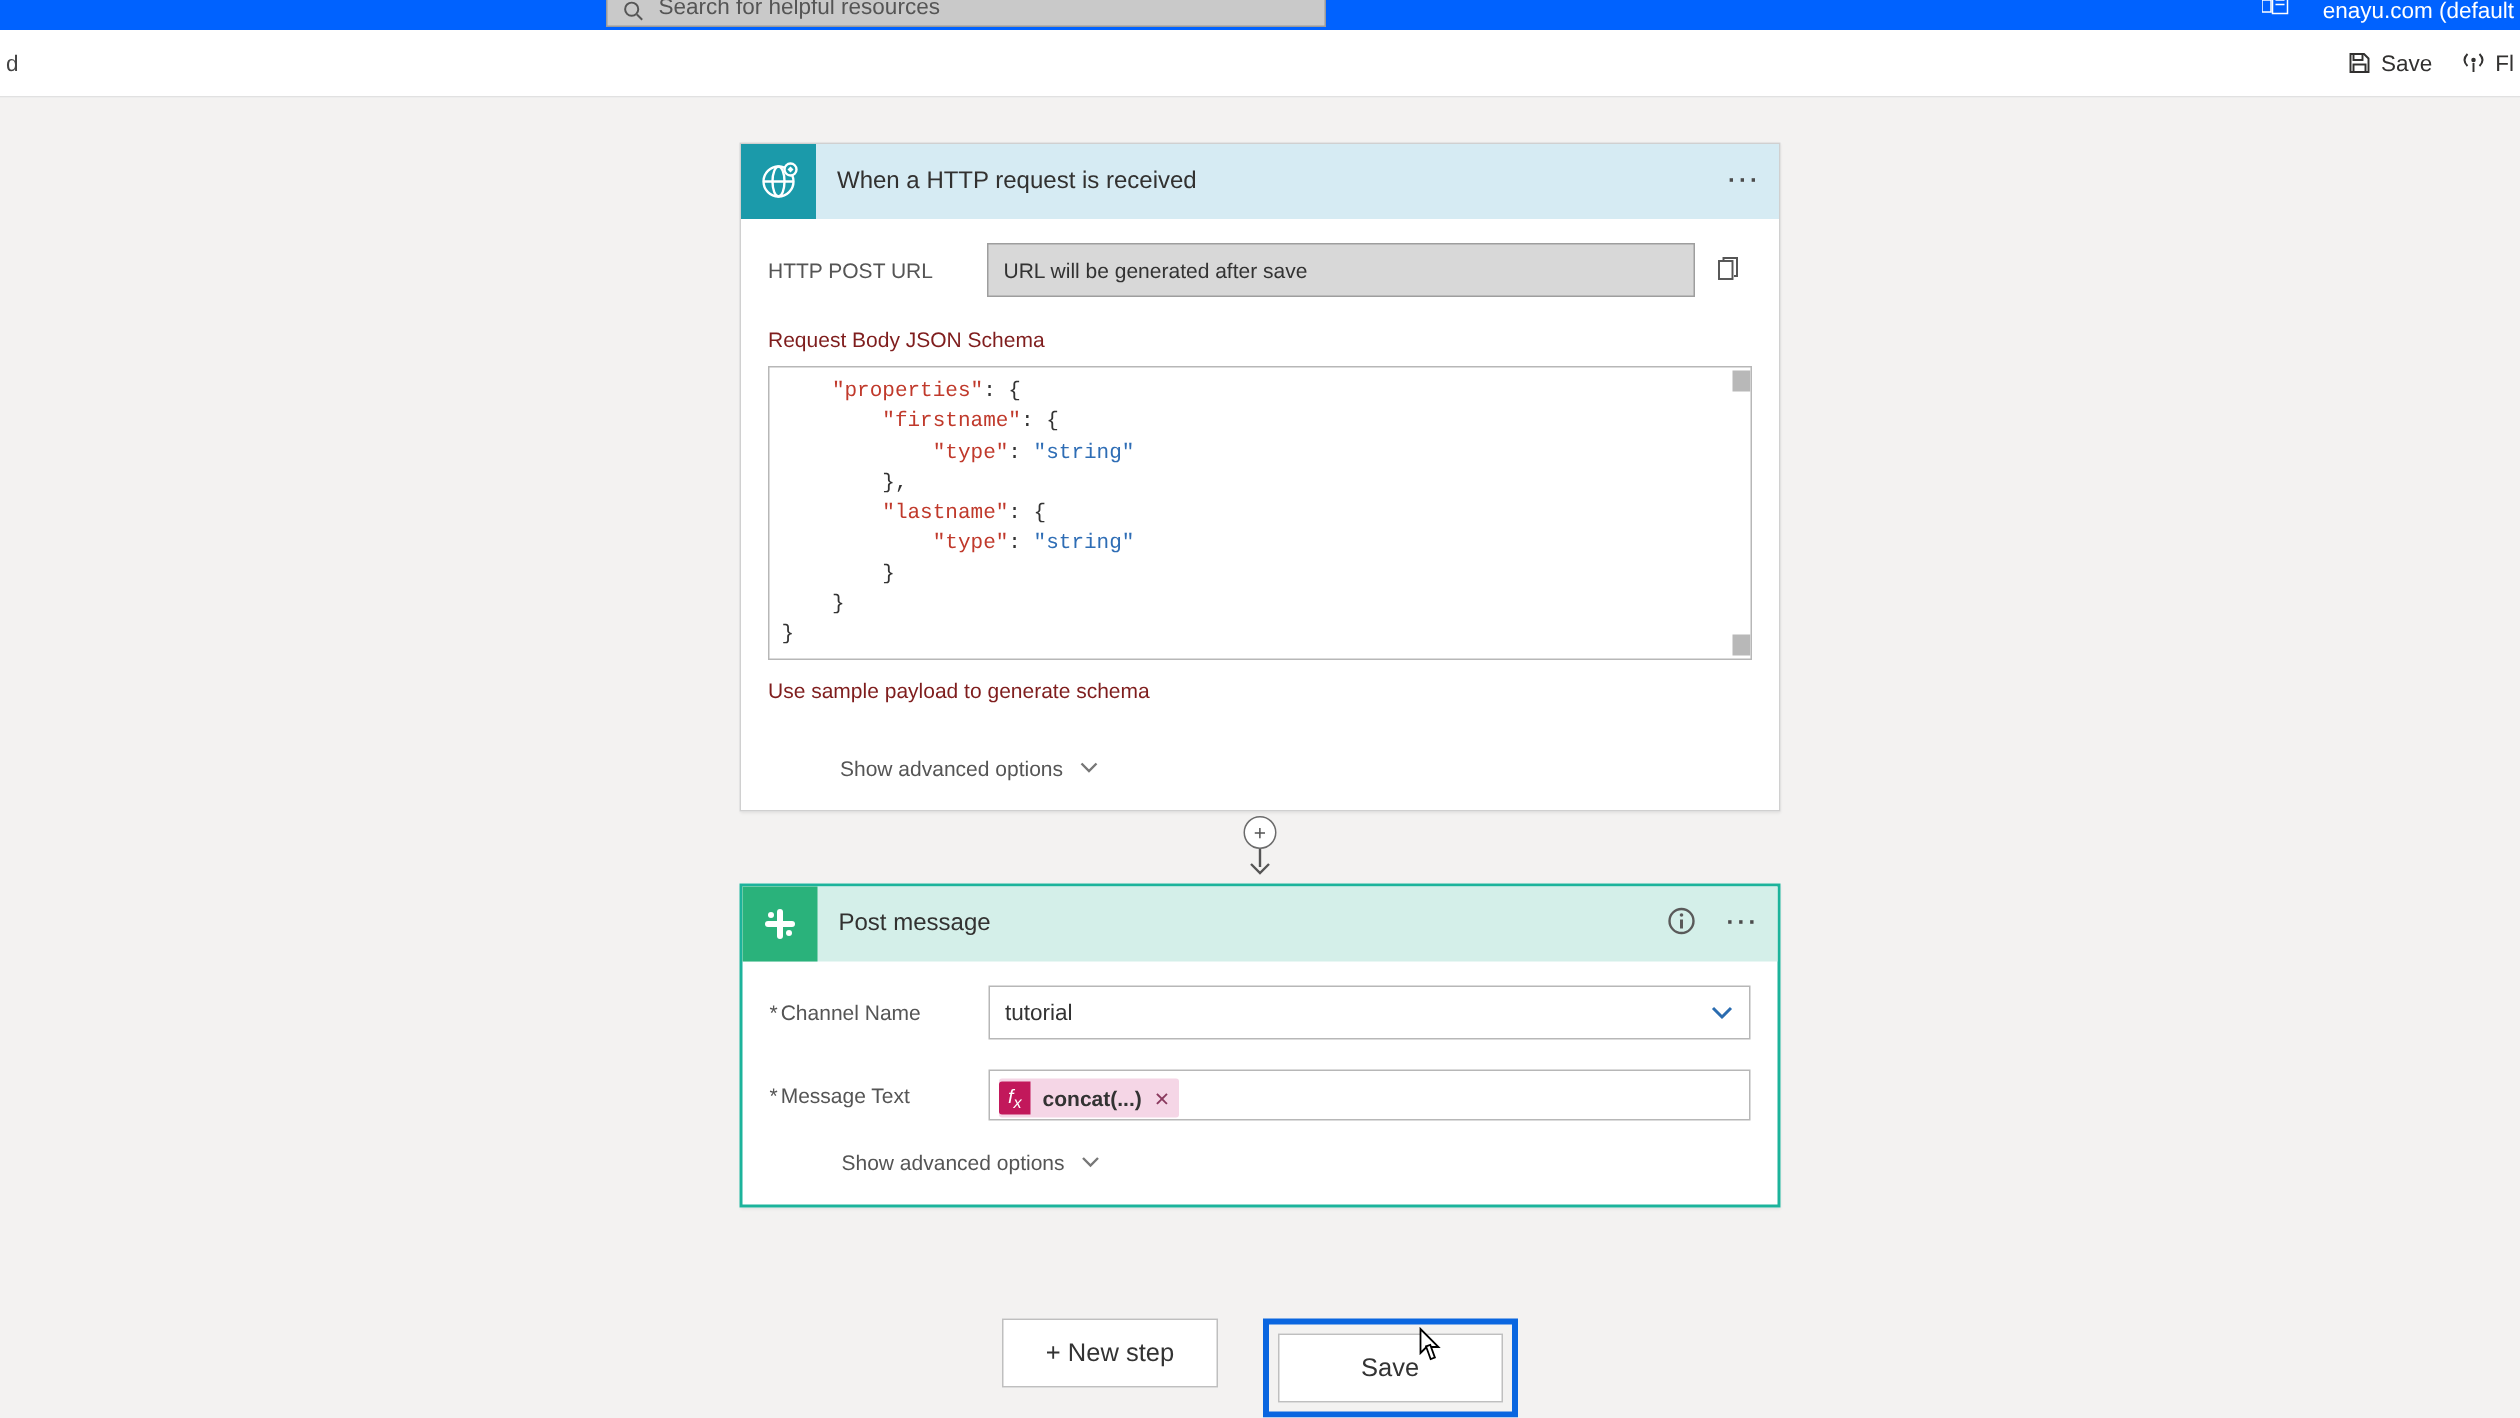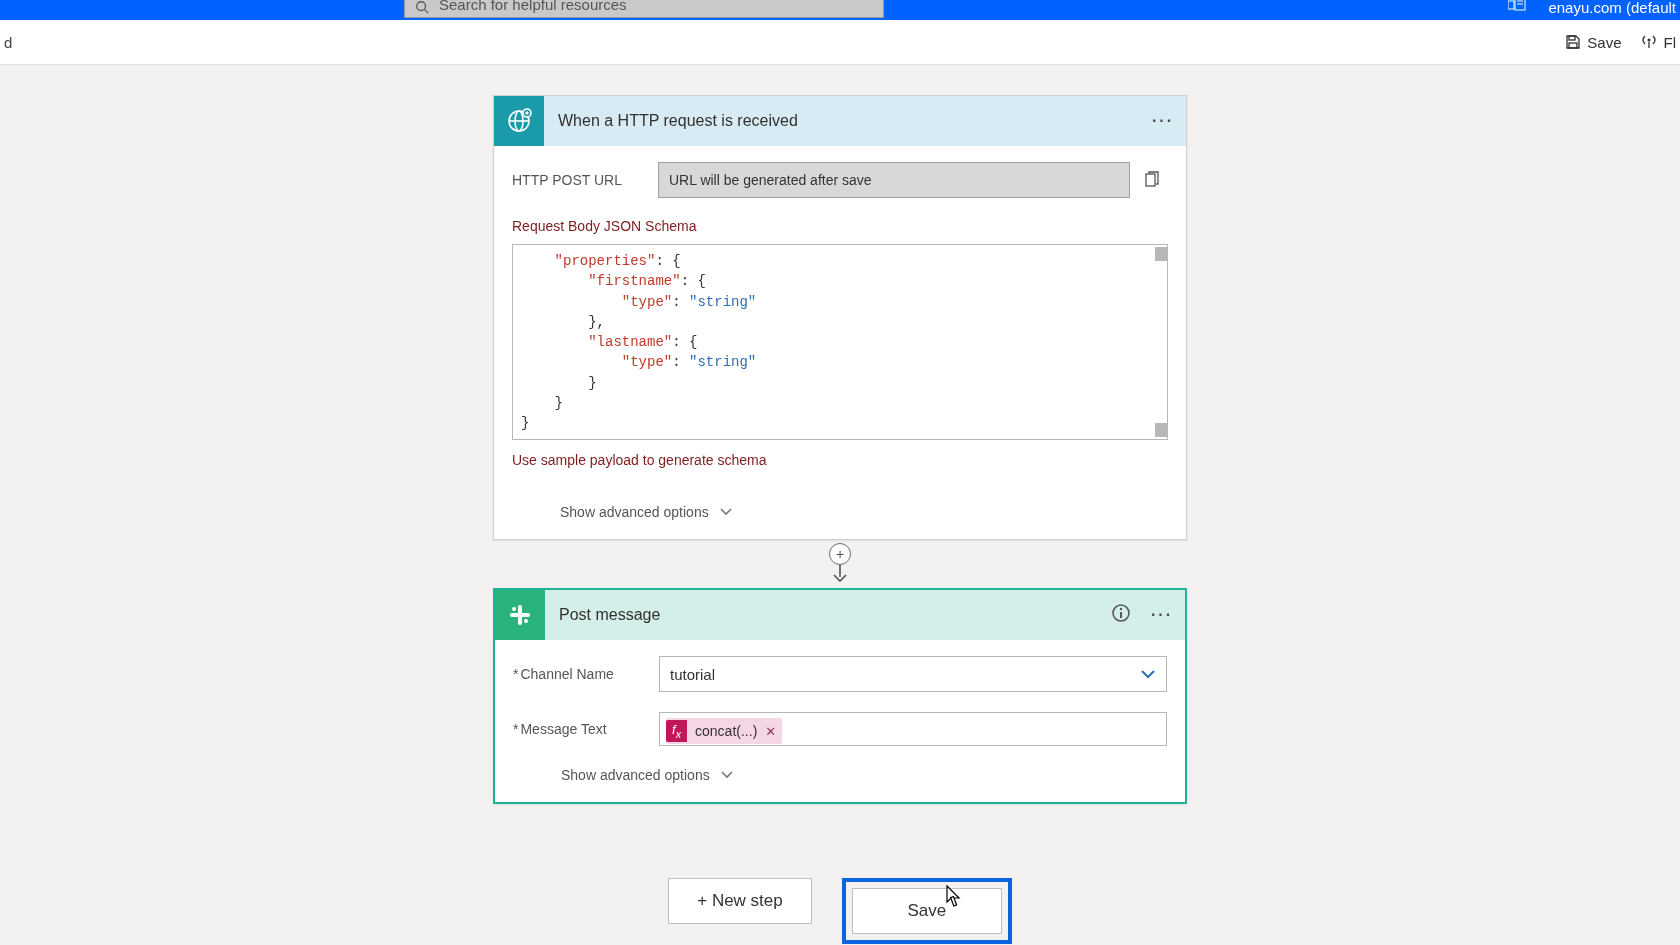--- a/index.html
+++ b/index.html
@@ -146,21 +146,21 @@
     border-radius:2px;
     height:26px;
     padding-right:6px;
     font-size:14px;
   }
   .fx-badge{
     background:#c2185b; color:#fff; font-style:italic;
     padding:2px 6px; margin-right:8px; font-size:13px;
     border-radius:2px 0 0 2px;
   }
-  .fx-text{ color:#333; margin-right:8px;}
+  .fx-text{ color:#333; margin-right:8px;font-weight:bold;}
   .fx-x{ color:#8a3a5e; cursor:pointer; font-size:13px;}
   .bottom-row{
     display:flex; gap:30px; margin-top:74px;
   }
   .big-btn{
     height:46px; padding:0 28px;
     background:#fff; border:1px solid #bfbfbf;
     display:flex; align-items:center; justify-content:center;
     font-size:17px; color:#333; cursor:pointer;
     min-width:140px;

